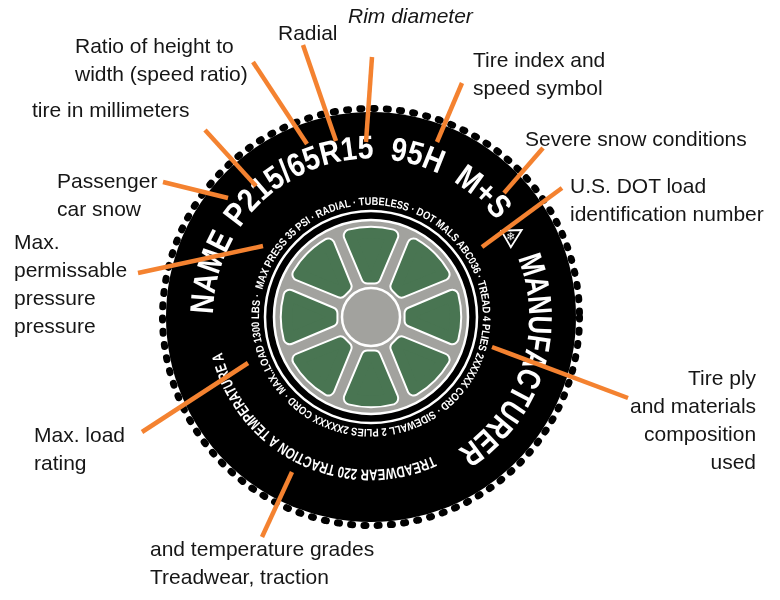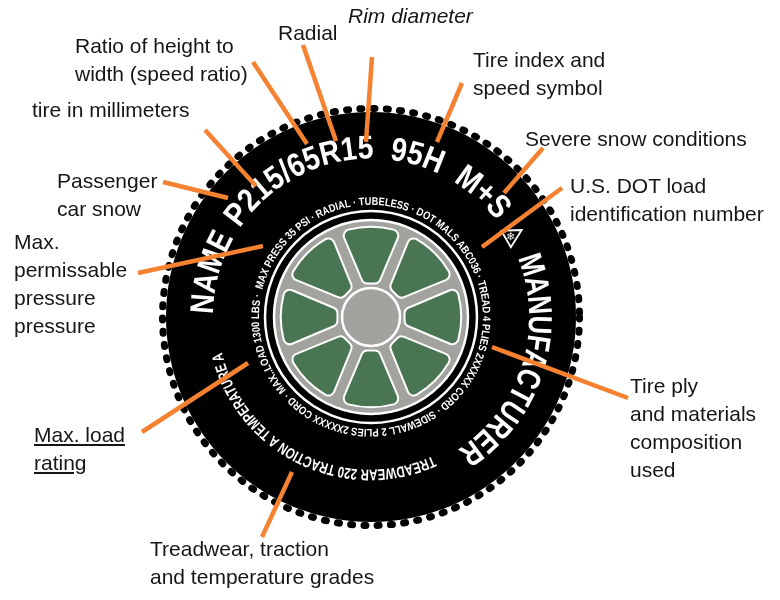--- a/index.html
+++ b/index.html
@@ -141,28 +141,28 @@
   <div class="label" style="left:570px;top:172px;">
     <span>U.S. DOT load</span>
     <span>identification number</span>
   </div>
   <div class="label" style="left:14px;top:228px;">
     <span>Max.</span>
     <span>permissable</span>
     <span>pressure</span>
     <span>pressure</span>
   </div>
-  <div class="label" style="left:630px;top:372px;">
+  <div class="label" style="left:630px;top:364px;text-align:right;">
     <span>Tire ply</span>
     <span>and materials</span>
     <span>composition</span>
     <span>used</span>
   </div>
-  <div class="label" style="left:34px;top:421px;text-decoration:underline;">
+  <div class="label" style="left:34px;top:421px;">
     <span>Max. load</span>
     <span>rating</span>
   </div>
   <div class="label" style="left:150px;top:535px;">
+    <span>and temperature grades</span>
     <span>Treadwear, traction</span>
-    <span>and temperature grades</span>
   </div>
 
 </div>
 
 </body></html>

